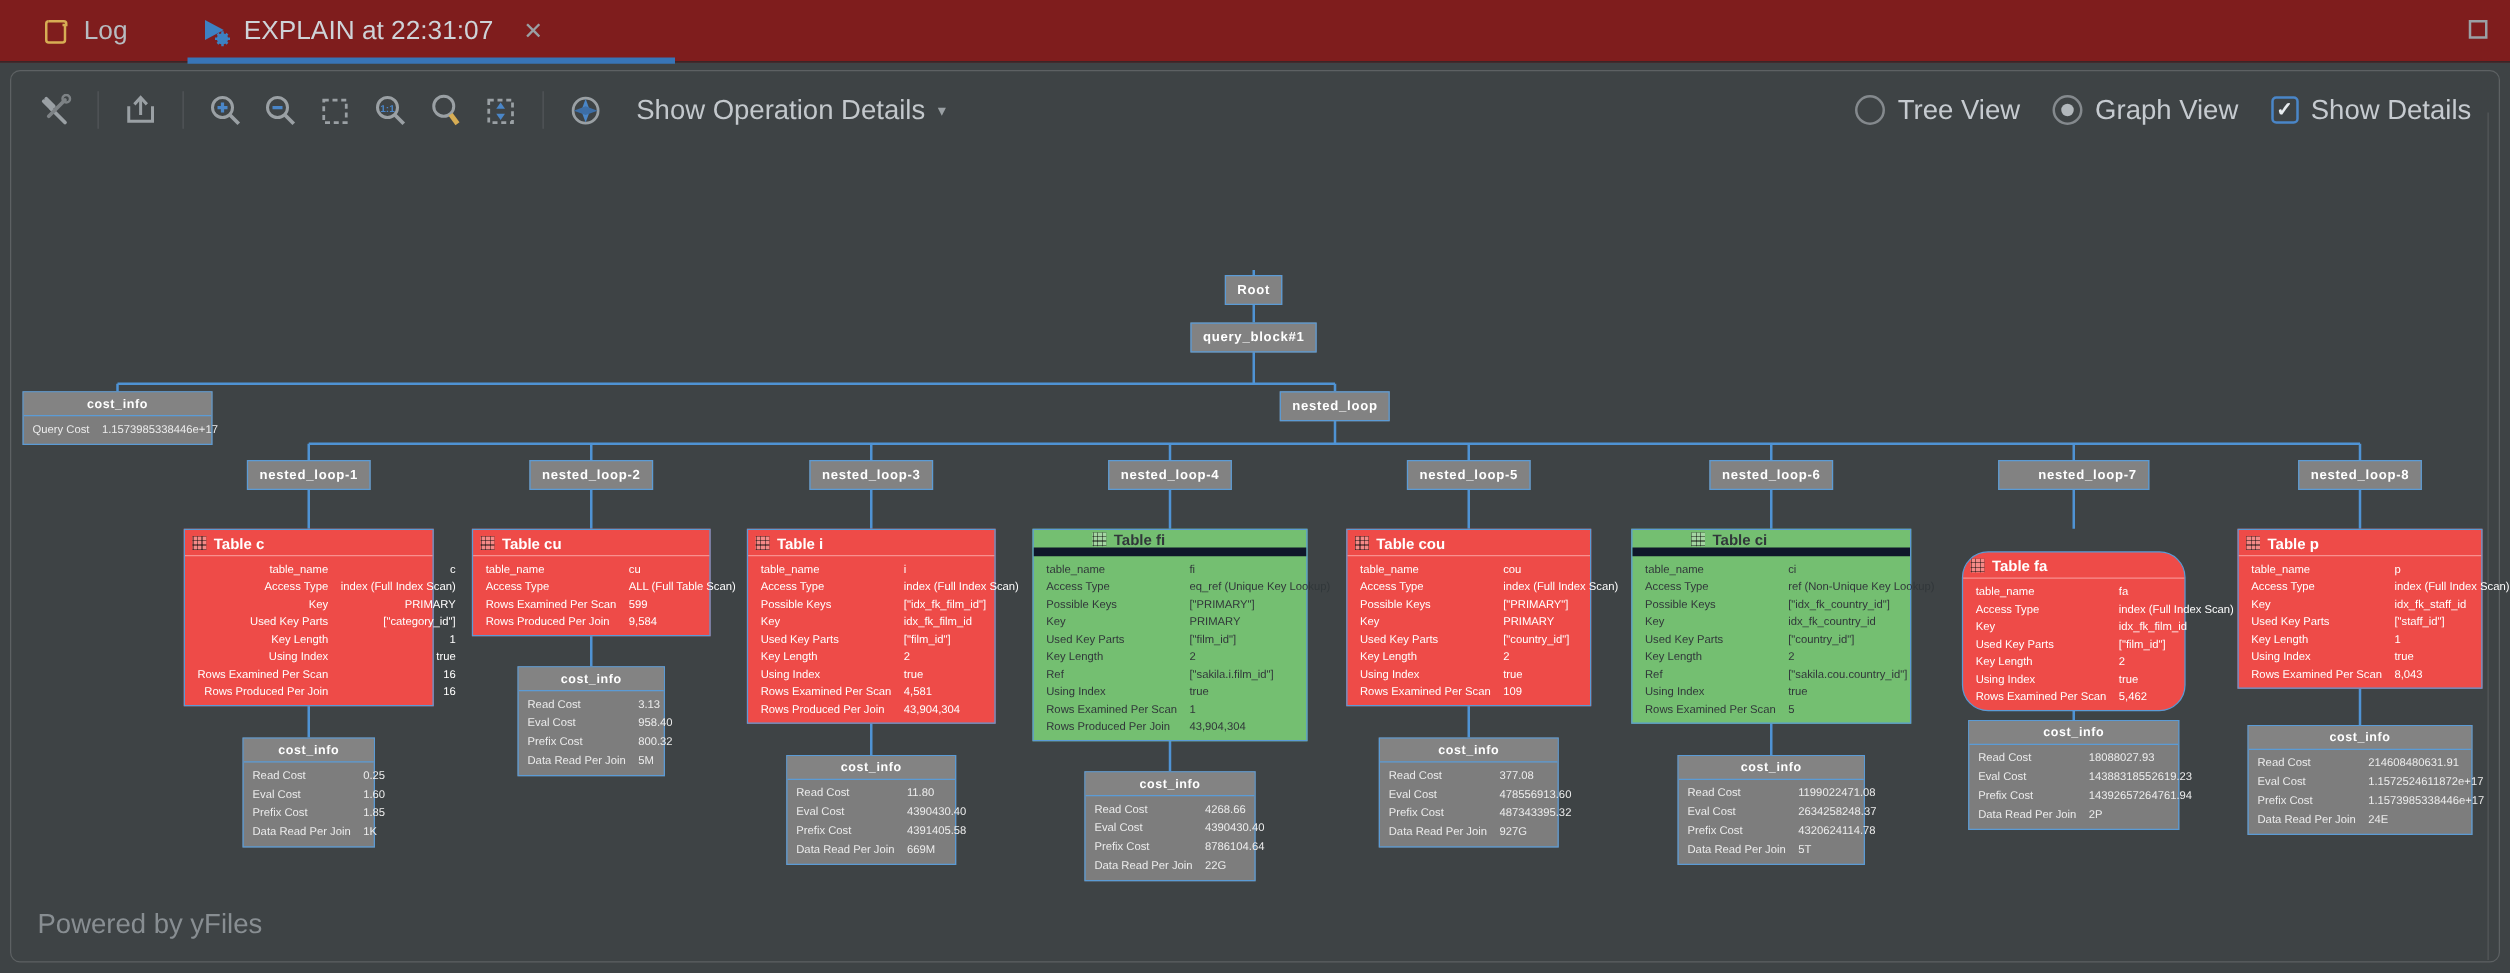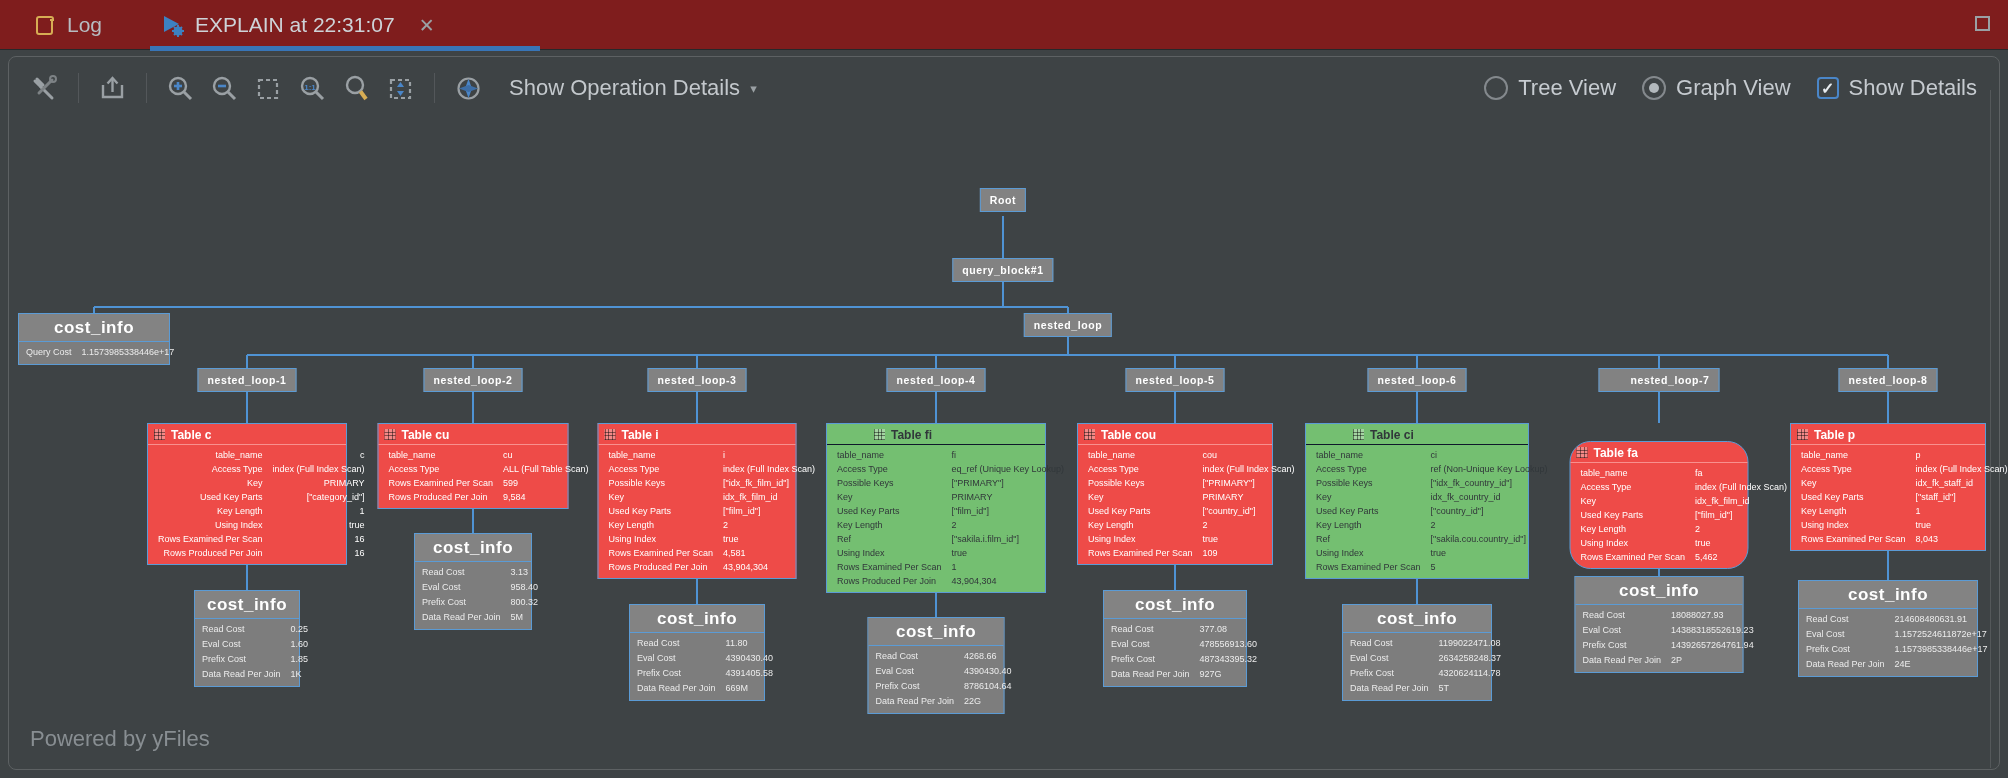--- a/index.html
+++ b/index.html
@@ -65,32 +65,32 @@
   .eh { height:2px; } .ev { width:2px; }
   .node { position:absolute; z-index:2; }
   .gray-node {
     transform:translateX(-50%);
     background:#828282; border:1px solid #5b9bd5;
     color:#fff; font-weight:bold; font-size:10.5px; letter-spacing:0.6px;
     padding:5px 9px; white-space:nowrap; cursor:pointer;
   }
   .cost-node { transform:translateX(-50%); border:1px solid #5b9bd5; background:#7d7d7d; cursor:pointer; }
   .cost-head {
-    background:#838383; color:#fff; font-weight:bold; font-size:17px;
+    background:#838383; color:#fff; font-weight:bold; font-size:10px;
     text-align:center; padding:4px 0 3px; border-bottom:1px solid #5b9bd5;
     letter-spacing:0.5px;
   }
   .cost-body { display:grid; grid-template-columns:max-content 1fr; column-gap:10px; padding:3px 7px 4px; }
   .cost-body span { font-size:9px; line-height:15px; color:#ececec; white-space:nowrap; }
   .tbl-node { transform:translateX(-50%); border:1px solid #5b9bd5; cursor:pointer; }
   .tbl-red  { background:#ee4b48; color:#fff; }
   .tbl-green{ background:#74bf71; color:#31373a; }
   .tbl-head { display:flex; align-items:center; gap:6px; padding:3px 6px 2px; font-weight:bold; font-size:12px; height:21px; }
   .tbl-red  .tbl-head { border-bottom:1px solid #f8908e; }
-  .tbl-green .tbl-head{ border-bottom:1px solid #0f172a;padding-left:47px; }
+  .tbl-green .tbl-head{ border-bottom:7px solid #0f172a;padding-left:47px; }
   .tbl-icon { width:11px; height:11px; flex:0 0 auto;
     background:
       repeating-linear-gradient(0deg, rgba(0,0,0,0.45) 0 1px, transparent 1px 3.6px),
       repeating-linear-gradient(90deg, rgba(0,0,0,0.45) 0 1px, transparent 1px 3.6px),
       rgba(255,255,255,0.35);
   }
   .tbl-body { display:grid; grid-template-columns:max-content 1fr; column-gap:10px; padding:3px 10px 4px; }
   .tbl-body span { font-size:9px; line-height:14px; white-space:nowrap; }
   
   .powered {
@@ -216,21 +216,21 @@
       <span>Graph View</span>
     </span>
     <span class="check-opt">
       <span class="checkbox">✓</span>
       <span>Show Details</span>
     </span>
   </span>
 </div>
 
 <div id="canvas">
-    <div class="node gray-node" style="left: 1003px; top: 188px;">Root</div>
+    <div class="node gray-node" style="left: 1003px; top: 220px;">Root</div>
     <div class="node gray-node" style="left: 1003px; top: 258px;">query_block#1</div>
     <div class="node gray-node" style="left: 1068px; top: 313px;">nested_loop</div>
     <div class="node cost-node" style="left: 94px; top: 313px; width: 152px;">
     <div class="cost-head">cost_info</div>
     <div class="cost-body">
         <span class="k">Query Cost</span>
         <span class="v">1.1573985338446e+17</span>
       </div>
   </div>
     <div class="node gray-node" style="left: 247px; top: 368px;">nested_loop-1</div>

